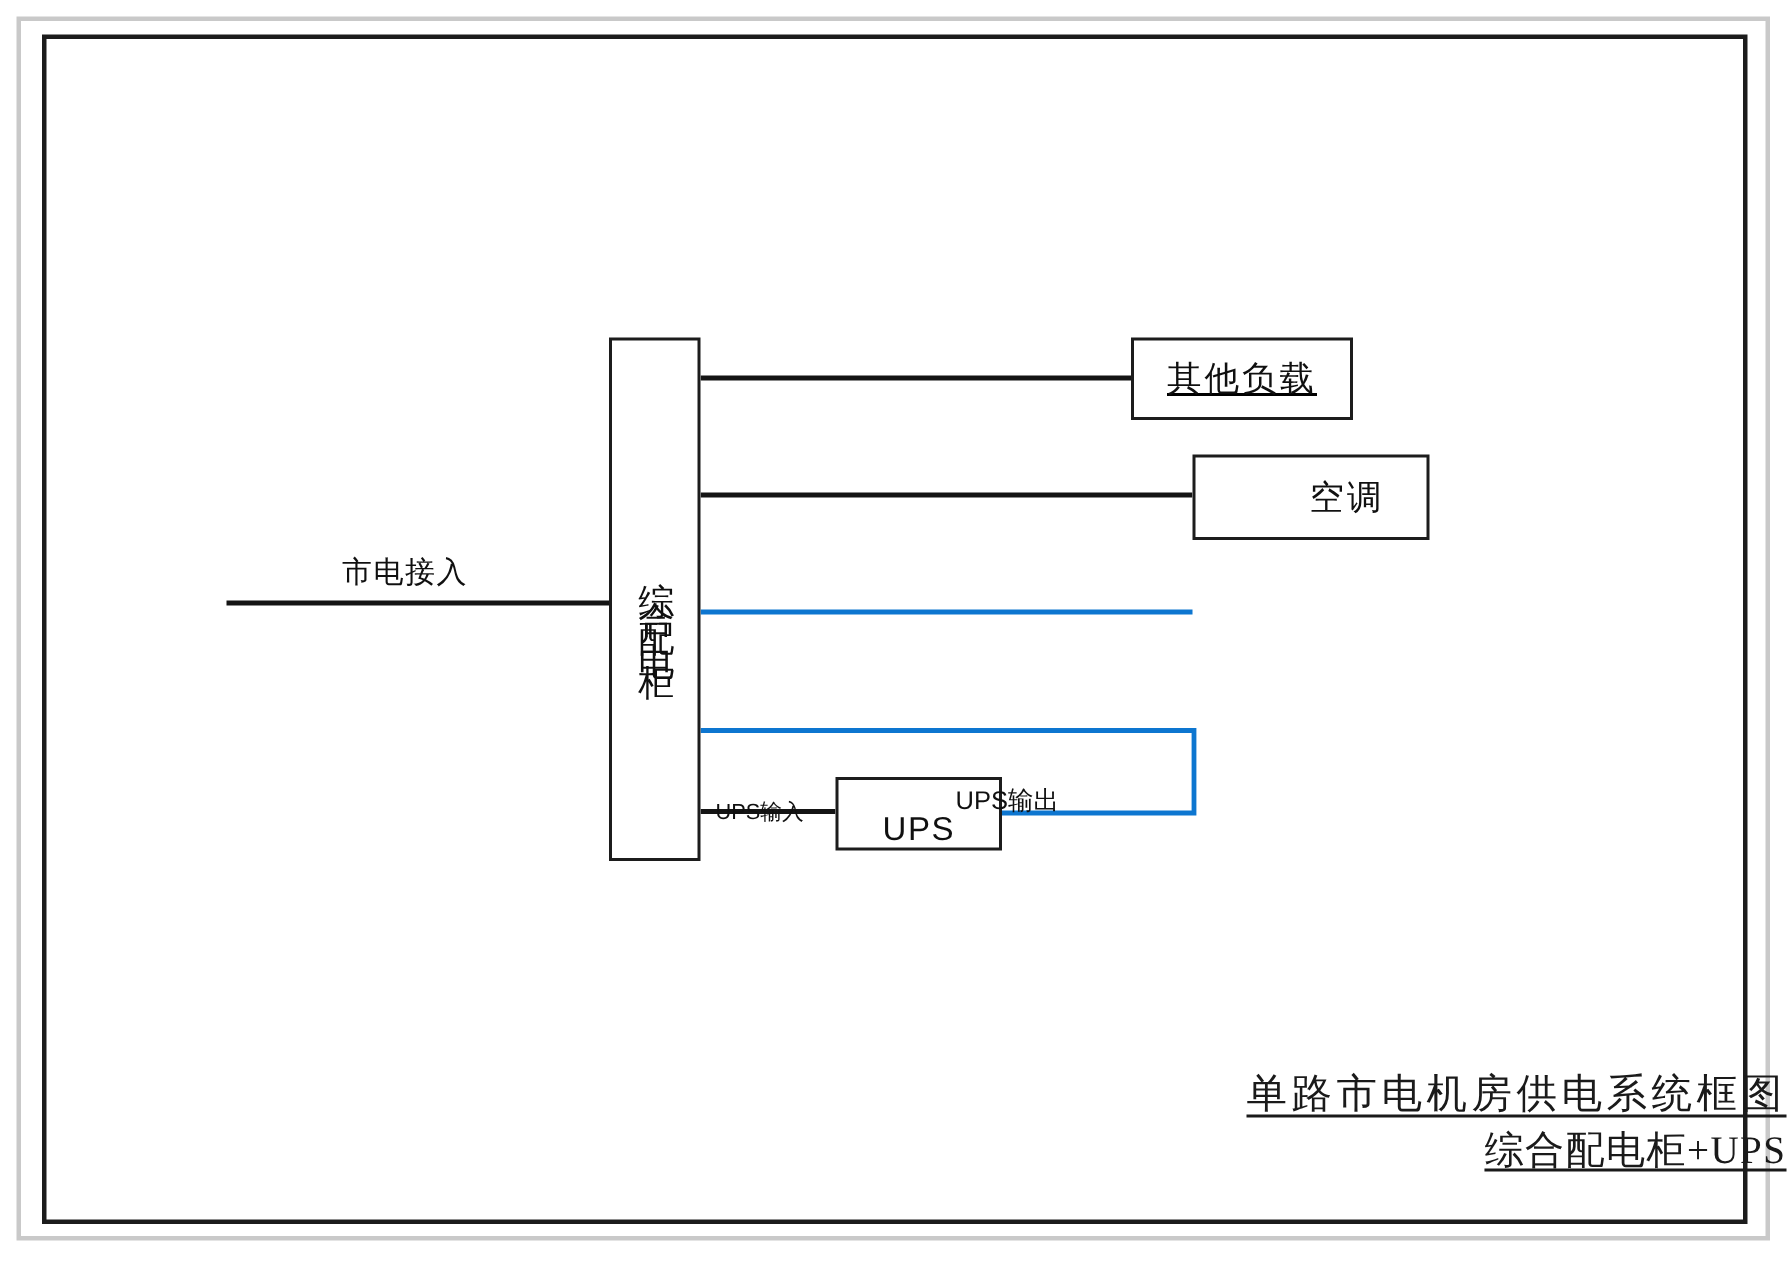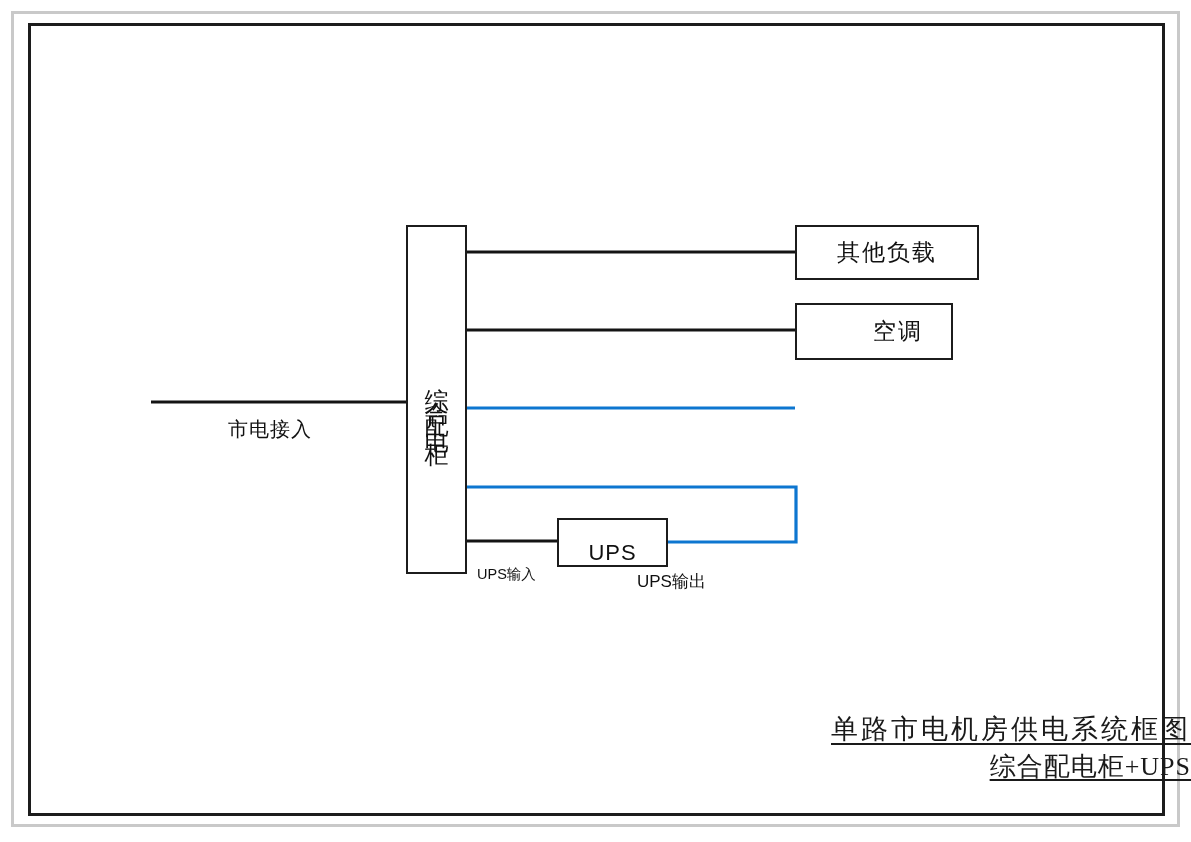--- a/index.html
+++ b/index.html
@@ -84,21 +84,21 @@
   #cabinet-box .node-label {
     writing-mode: vertical-rl;
     text-orientation: upright;
     font-size: 24px;
     line-height: 1;
     letter-spacing: 14px;
     text-indent: 7px;
   }
 
   
-  #load-other-box { left: 795px; top: 225px; width: 184px; height: 55px; }
+  #load-other-box { left: 754px; top: 225px; width: 148px; height: 55px; text-decoration: underline; }
   #load-hvac-box  { left: 795px; top: 303px; width: 158px; height: 57px; padding-left: 48px; }
   #load-it-box    { left: 795px; top: 381px; width: 158px; height: 56px; }
   #load-other-box .node-label,
   #load-hvac-box  .node-label,
   #load-it-box    .node-label {
     font-size: 23px;
     letter-spacing: 2px;
   }
 
   
@@ -114,31 +114,30 @@
     margin-top: 20px;
   }
 
   
   .wire-label {
     position: absolute;
     font-family: "Liberation Sans", sans-serif;
     color: #101010;
     white-space: nowrap;
     background: transparent;
-    margin-top: 48px;
   }
   #mains-inlet-label {
     left: 228px;
     top: 368px;
     font-size: 20px;
     letter-spacing: 1px;
   }
   #ups-input-label {
     left: 477px;
-    top: 517px;
+    top: 532px;
     font-size: 14.5px;
   }
   #ups-output-label {
     left: 637px;
     top: 522px;
     font-size: 17px;
   }
 
   
   .caption-block {

